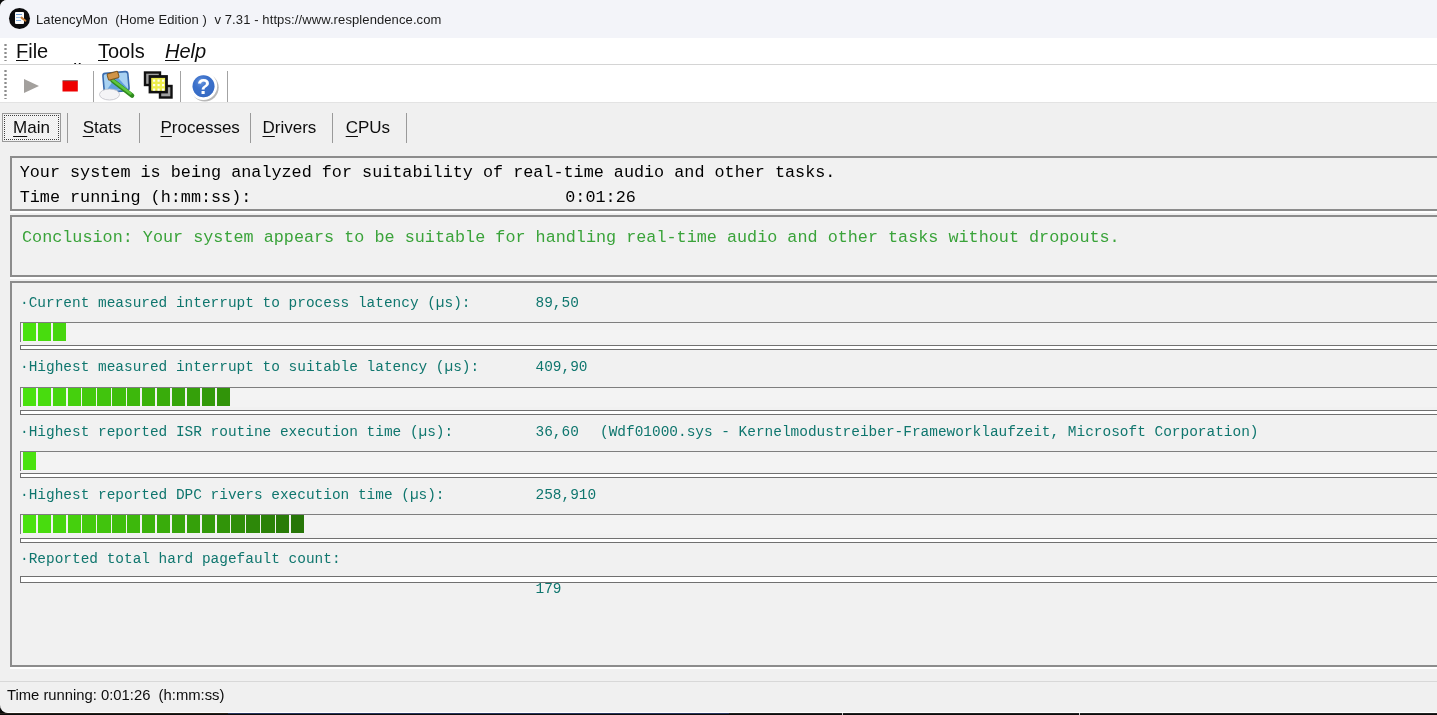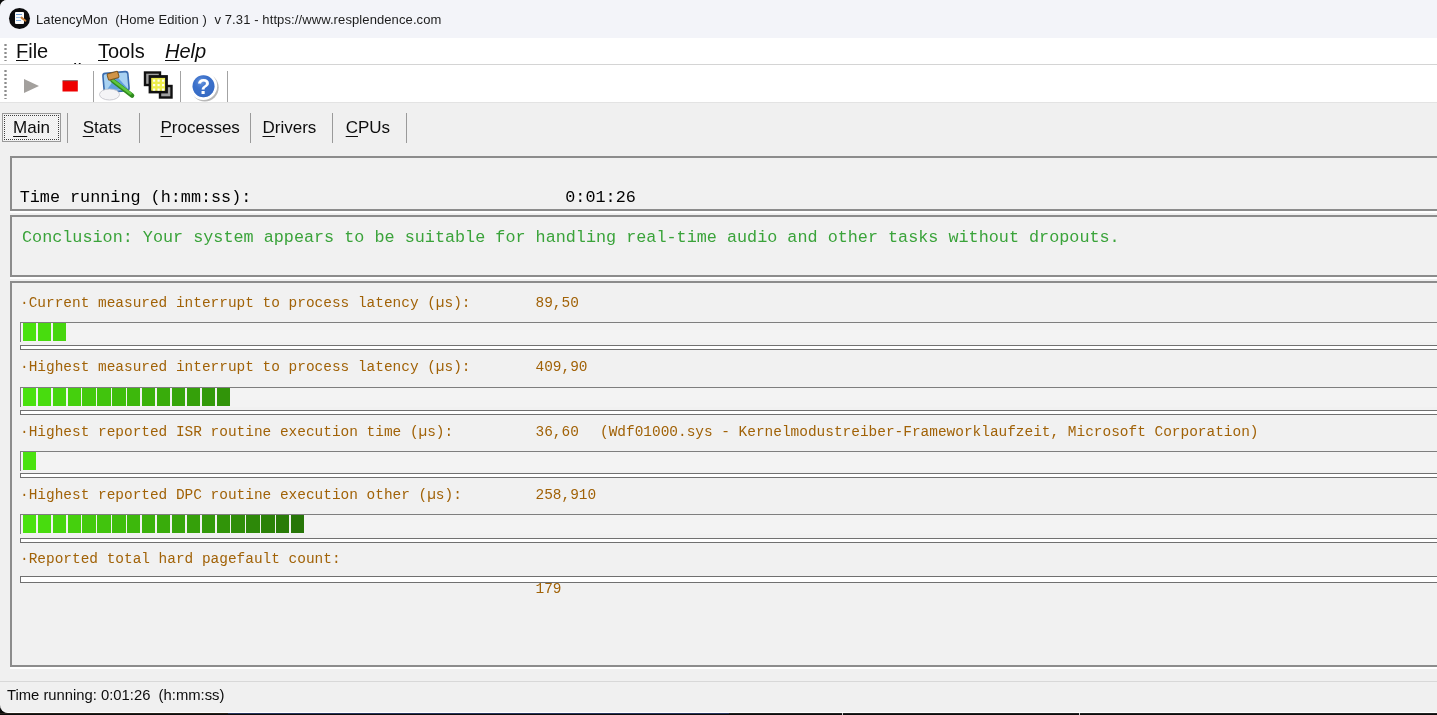--- a/index.html
+++ b/index.html
@@ -24,21 +24,21 @@
 .tsep { position:absolute; top:5.5px; height:31px; width:1px; background:#a3a3a3; }
 #tabrow { position:absolute; left:0; top:113px; }
 #maintab { position:absolute; left:2px; top:0px; width:59px; height:29px; border:1px solid #9a9a9a; background:#f2f2f2; }
 #maintab .focus { position:absolute; left:1px; top:1px; right:1px; bottom:1px; border:1px dotted #3c3c3c; background-image:repeating-conic-gradient(#f6f6f6 0 25%, #eeeeee 0 50%); background-size:2px 2px; }
 #maintab .lbl { position:absolute; width:100%; top:0; height:27px; line-height:27px; text-align:center; font-size:17px; color:#0d0d0d; }
 .tab { position:absolute; top:0; height:28px; line-height:29px; font-size:17px; color:#0d0d0d; }
 .tabsep { position:absolute; top:0px; height:29.5px; width:1px; background:#9a9a9a; }
 .tab u, #maintab u { text-decoration-thickness:1.2px; text-underline-offset:2.5px; }
 .gbox { position:absolute; left:10px; width:1440px; background:#f1f1f1; border:2px solid #8c8c8c; box-shadow:0 2px 0 #ffffff; }
 .mono { position:absolute; font-family:"Liberation Mono", monospace; font-size:16.8px; color:#000; white-space:pre; }
-.mlab { position:absolute; font-family:"Liberation Mono", monospace; font-size:14.45px; color:#a16207; white-space:pre; }
+.mlab { position:absolute; font-family:"Liberation Mono", monospace; font-size:14.45px; color:#0f766e; white-space:pre; }
 .green { color:#3aa33a; }
 .pbar { position:absolute; left:20px; width:1417px; height:20px; background:#f3f3f3; border-top:1.7px solid #7e7e7e; border-left:1.7px solid #7e7e7e; }
 .blk { position:absolute; top:0.3px; width:13.4px; height:17.7px; background-image:radial-gradient(circle at 1.2px 1.2px, rgba(30,100,0,0.22) 0.6px, transparent 1px); background-size:3px 3px; }
 .tbar { position:absolute; left:20px; width:1417px; background:#ffffff; border:1px solid #707070; border-right:none; }
 #statussep { position:absolute; left:0; top:681px; width:100%; height:1px; background:#d8d8d8; }
 #statustext { position:absolute; left:7px; top:683px; height:24px; line-height:24px; font-size:14.8px; color:#0d0d0d; }
 #bottomstrip { position:absolute; left:0; top:713px; width:1437px; height:2px; background:#0c0c0c; }
 </style>
 </head>
 <body>
@@ -129,34 +129,35 @@
     <div class="tab" style="left:153.5px;margin-left:7px;"><u>P</u>rocesses</div>
     <div class="tab" style="left:262.5px;"><u>D</u>rivers</div>
     <div class="tab" style="left:345.7px;"><u>C</u>PUs</div>
     <div class="tabsep" style="left:67px;"></div>
     <div class="tabsep" style="left:139px;"></div>
     <div class="tabsep" style="left:249.7px;"></div>
     <div class="tabsep" style="left:332.2px;"></div>
     <div class="tabsep" style="left:405.9px;"></div>
   </div>
   <div class="gbox" style="top:156px;height:55px;"></div>
+  <div class="mono" style="left:19.7px;top:163px;">Your system is being analyzed for suitability of real-time audio and other tasks.</div>
   <div class="mono" style="left:19.7px;top:187.5px;">Time running (h:mm:ss):</div>
   <div class="mono" style="left:565.3px;top:187.5px;">0:01:26</div>
   <div class="gbox" style="top:215px;height:62px;"></div>
   <div class="mono green" style="left:22px;top:227.5px;">Conclusion: Your system appears to be suitable for handling real-time audio and other tasks without dropouts.</div>
   <div class="gbox" style="top:281px;height:386px;"></div>
 <div class="mlab" style="top:294.7px;left:20px;">·Current measured interrupt to process latency (µs):</div>
 <div class="mlab" style="top:294.7px;left:535.5px;">89,50</div>
 <div class="pbar" style="top:322px;">
 <div class="blk" style="left:1.8px;background:#4ae20e;"></div>
 <div class="blk" style="left:16.7px;background:#48dc0e;"></div>
 <div class="blk" style="left:31.6px;background:#47d60e;"></div>
 </div>
 <div class="tbar" style="top:345px;height:5px;"></div>
-<div class="mlab" style="top:359.2px;left:20px;">·Highest measured interrupt to process latency (µs):</div>
+<div class="mlab" style="top:359.2px;left:20px;">·Highest measured interrupt to suitable latency (µs):</div>
 <div class="mlab" style="top:359.2px;left:535.5px;">409,90</div>
 <div class="pbar" style="top:387px;">
 <div class="blk" style="left:1.8px;background:#4ae20e;"></div>
 <div class="blk" style="left:16.7px;background:#48dc0e;"></div>
 <div class="blk" style="left:31.6px;background:#47d60e;"></div>
 <div class="blk" style="left:46.5px;background:#45d00d;"></div>
 <div class="blk" style="left:61.4px;background:#43ca0d;"></div>
 <div class="blk" style="left:76.3px;background:#41c40d;"></div>
 <div class="blk" style="left:91.2px;background:#3fbe0c;"></div>
 <div class="blk" style="left:106.1px;background:#3db80c;"></div>
@@ -168,21 +169,21 @@
 <div class="blk" style="left:195.5px;background:#319409;"></div>
 </div>
 <div class="tbar" style="top:409.6px;height:5px;"></div>
 <div class="mlab" style="top:423.6px;left:20px;">·Highest reported ISR routine execution time (µs):</div>
 <div class="mlab" style="top:423.6px;left:535.5px;">36,60</div>
 <div class="mlab" style="top:423.6px;left:600px;">(Wdf01000.sys - Kernelmodustreiber-Frameworklaufzeit, Microsoft Corporation)</div>
 <div class="pbar" style="top:451px;">
 <div class="blk" style="left:1.8px;background:#4ae20e;"></div>
 </div>
 <div class="tbar" style="top:472.7px;height:5px;"></div>
-<div class="mlab" style="top:486.9px;left:20px;">·Highest reported DPC routine execution other (µs):</div>
+<div class="mlab" style="top:486.9px;left:20px;">·Highest reported DPC rivers execution time (µs):</div>
 <div class="mlab" style="top:486.9px;left:535.5px;">258,910</div>
 <div class="pbar" style="top:513.8px;">
 <div class="blk" style="left:1.8px;background:#4ae20e;"></div>
 <div class="blk" style="left:16.7px;background:#48dc0e;"></div>
 <div class="blk" style="left:31.6px;background:#47d60e;"></div>
 <div class="blk" style="left:46.5px;background:#45d00d;"></div>
 <div class="blk" style="left:61.4px;background:#43ca0d;"></div>
 <div class="blk" style="left:76.3px;background:#41c40d;"></div>
 <div class="blk" style="left:91.2px;background:#3fbe0c;"></div>
 <div class="blk" style="left:106.1px;background:#3db80c;"></div>

